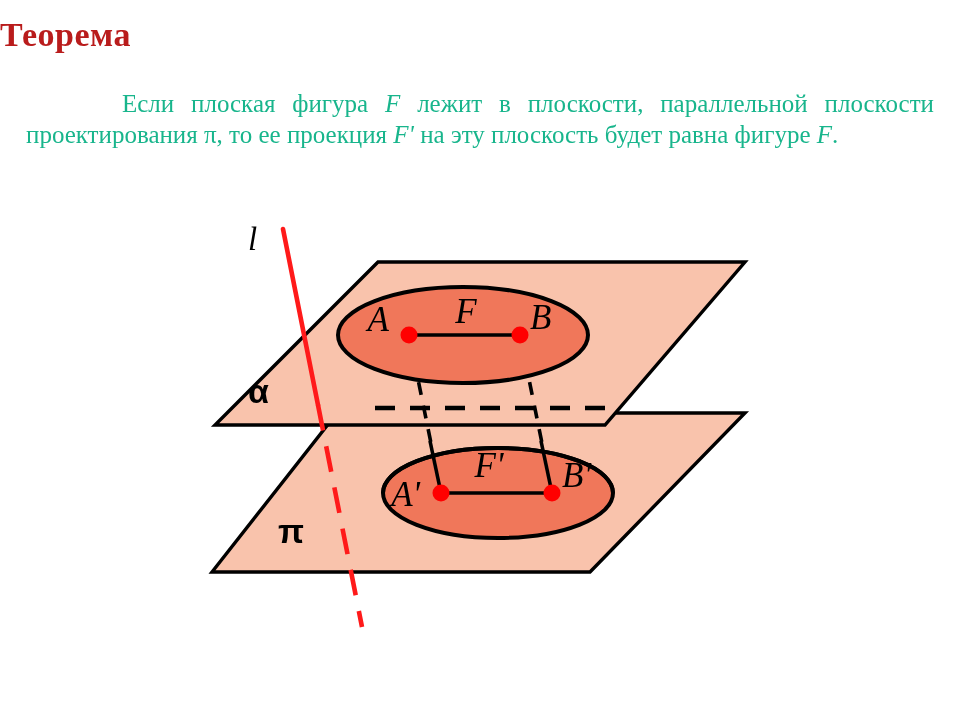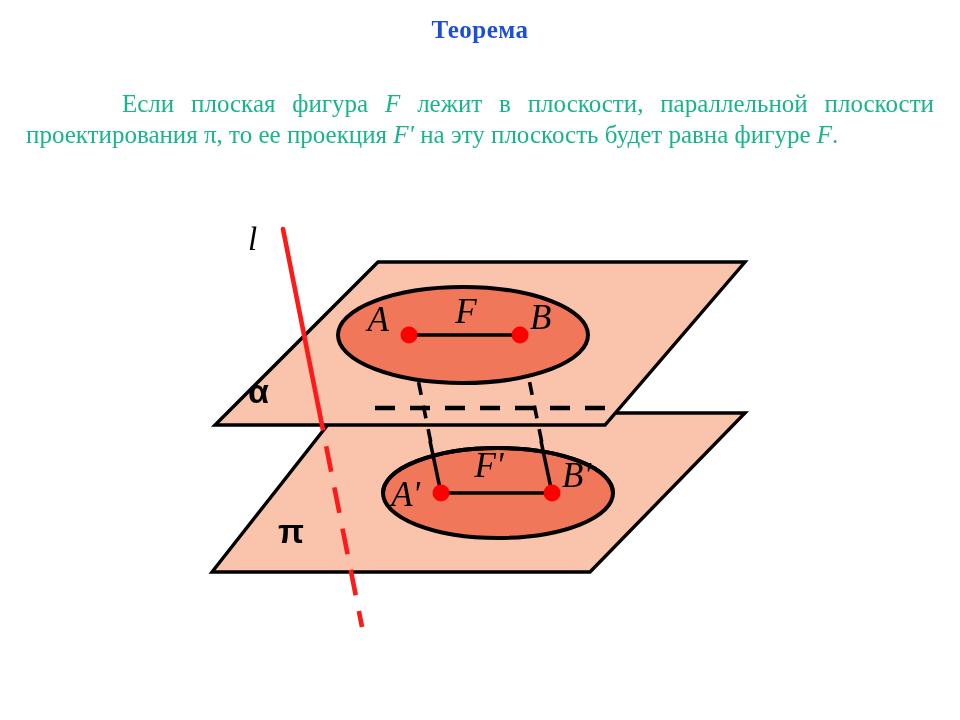--- a/index.html
+++ b/index.html
@@ -14,25 +14,25 @@
     position: relative;
     width: 960px;
     height: 720px;
     background: #ffffff;
   }
   #title {
     position: absolute;
     left: 0;
     top: 16px;
     width: 960px;
-    text-align: center;
+    text-align: left;
     font-family: "Liberation Serif", serif;
-    font-size: 25px;
+    font-size: 34px;
     font-weight: 700;
-    color: #1d4ed8;
+    color: #b91c1c;
     letter-spacing: 0.5px;
   }
   #body-text {
     position: absolute;
     left: 26px;
     top: 88px;
     width: 908px;
     font-family: "Liberation Serif", serif;
     font-size: 25px;
     line-height: 31px;

